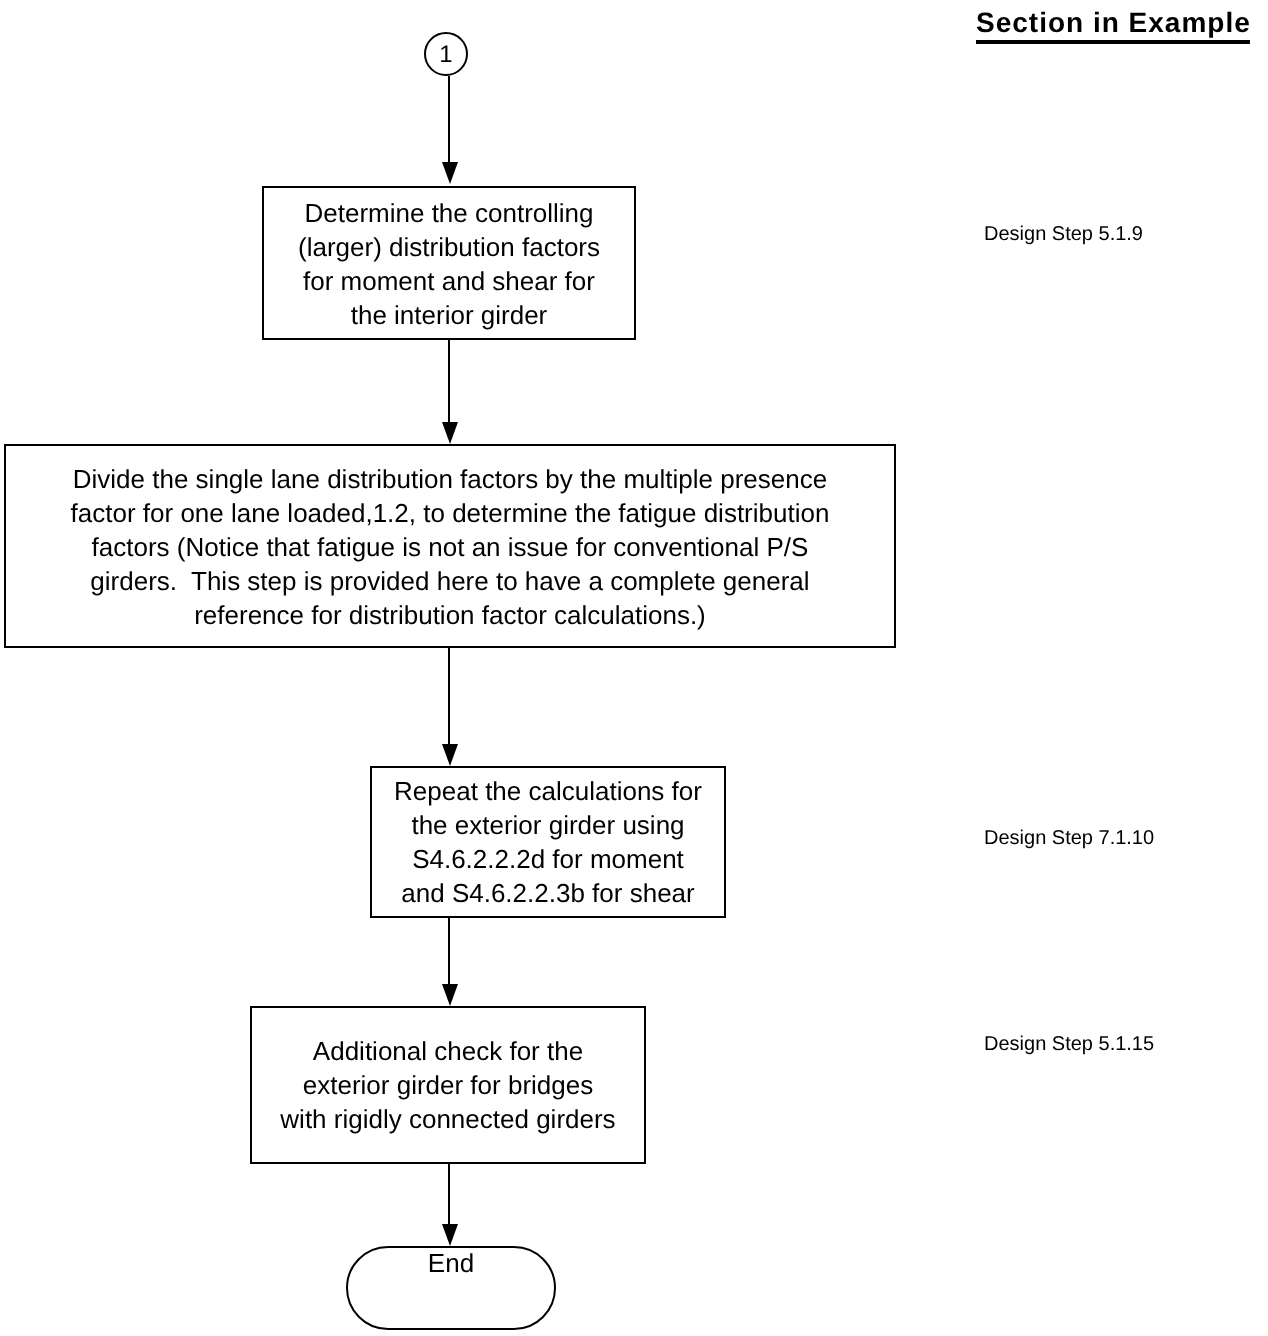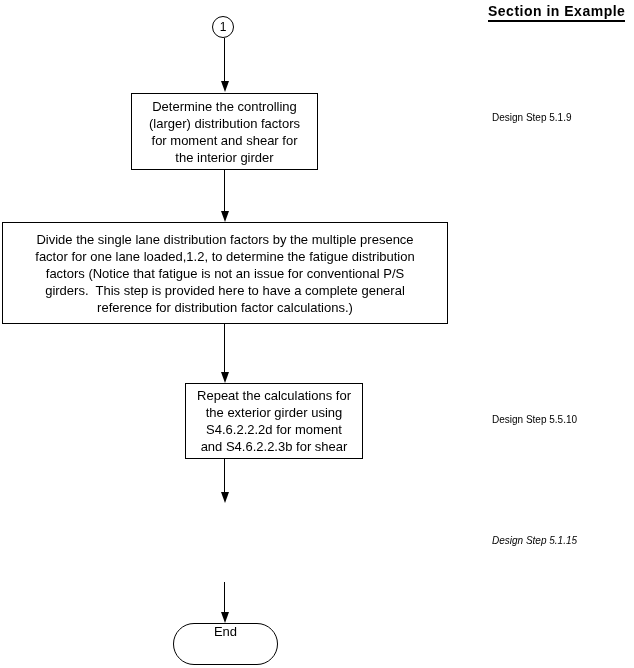--- a/index.html
+++ b/index.html
@@ -32,21 +32,21 @@
 
   
   .design-step {
     position: absolute;
     left: 492px;
     font-size: 10px;
     white-space: nowrap;
   }
   .ds1 { top: 112px; }
   .ds2 { top: 414px; }
-  .ds3 { top: 535px; font-style: italic; }
+  .ds3 { top: 517px; }
 
   
   .connector-circle {
     position: absolute;
     left: 212px;
     top: 16px;
     width: 22px;
     height: 22px;
     border: 1px solid #000000;
     border-radius: 50%;
@@ -165,29 +165,34 @@
 the exterior girder using
 S4.6.2.2.2d for moment
 and S4.6.2.2.3b for shear</div>
   </div>
 
   <div class="arrow a4">
     <div class="arrow-line"></div>
     <div class="arrow-head"></div>
   </div>
 
+  <div class="box box4">
+    <div class="box-text">Additional check for the
+exterior girder for bridges
+with rigidly connected girders</div>
+  </div>
 
   <div class="arrow a5">
     <div class="arrow-line"></div>
     <div class="arrow-head"></div>
   </div>
 
   <div class="terminator">
     <span>End</span>
   </div>
 
   <div class="design-step ds1">Design Step 5.1.9</div>
 
-  <div class="design-step ds2">Design Step 5.5.10</div>
+  <div class="design-step ds2">Design Step 7.1.10</div>
 
   <div class="design-step ds3">Design Step 5.1.15</div>
 
 </div>
 
 </body></html>

